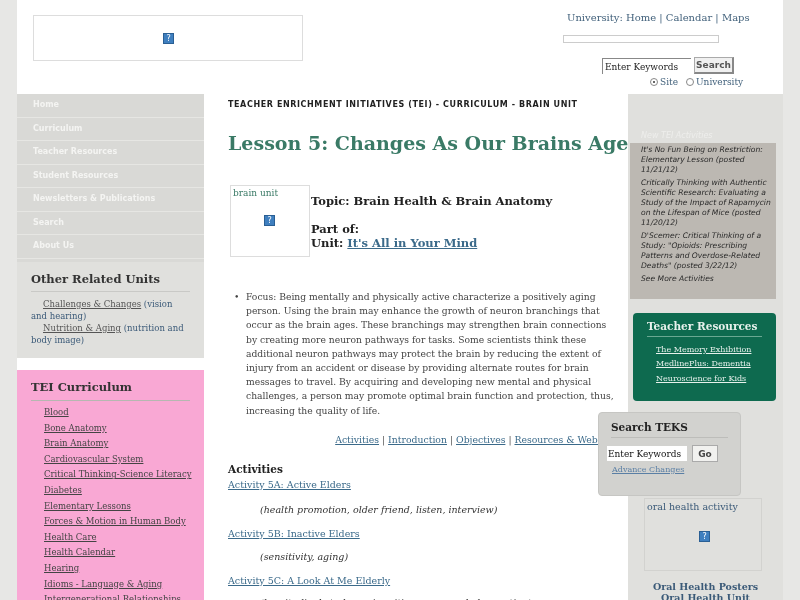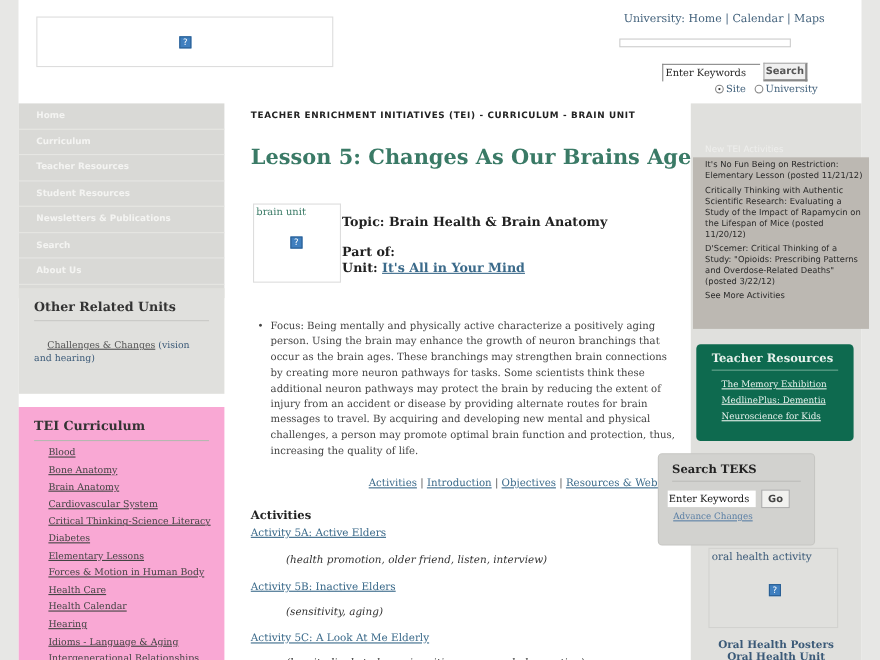--- a/index.html
+++ b/index.html
@@ -17,21 +17,21 @@
   .search-btn { position: absolute; left: 694px; top: 57px; width: 40px; height: 17px; font-size: 9px; font-weight: bold; font-family: "DejaVu Sans", sans-serif; color: #555; background: #f0f0f0; border: 1px solid #aaa; border-right: 2px solid #888; border-bottom: 2px solid #888; }
   .radio-row { position: absolute; left: 650px; top: 77px; font-size: 9px; color: #43627c; display: flex; gap: 8px; white-space: nowrap; }
   .radio { display: inline-block; width: 8px; height: 8px; border-radius: 50%; border: 1px solid #888; margin-right: 2px; vertical-align: -1px; position: relative; }
   .radio.on::after { content: ""; position: absolute; left: 2px; top: 2px; width: 2px; height: 2px; background: #333; border-radius: 50%; }
 
   
   .leftnav { position: absolute; left: 17px; top: 94px; width: 187px; background: #d9d9d6; }
   .leftnav .item { height: 23.5px; border-bottom: 1px solid #e6e6e3; padding-left: 16px; font-family: "DejaVu Sans", sans-serif; font-size: 8px; color: #f4f4f2; line-height: 22px; font-weight: bold; }
   .leftnav .spacer { height: 12px; }
   .related { position: absolute; left: 17px; top: 262px; width: 187px; height: 96px; background: #e0e0dd; padding: 10px 14px; }
-  .related h3 { font-size: 11.5px; font-weight: bold; color: #333; padding-bottom: 5px; border-bottom: 1px solid #c9c9c6; margin-bottom: 16px; }
+  .related h3 { font-size: 11.5px; font-weight: bold; color: #333; padding-bottom: 5px; border-bottom: 1px solid #c9c9c6; margin-bottom: 6px; }
   .related p { font-size: 8.5px; line-height: 12px; color: #3b5a78; text-indent: 12px; }
   .related p a { color: #555; }
   .curr { position: absolute; left: 17px; top: 370px; width: 187px; height: 297px; background: #f9a8d4; padding: 10px 14px; }
   .curr h3 { font-size: 11.5px; font-weight: bold; color: #333; padding-bottom: 6px; border-bottom: 1px solid #b6b7b1; margin-bottom: 4px; }
   .curr ul { list-style: none; padding-left: 13px; }
   .curr li { font-size: 8.5px; line-height: 15.6px; white-space: nowrap; }
   .curr li a { color: #444; }
 
   
   .main { position: absolute; left: 212px; top: 94px; width: 412px; height: 506px; background: #fff; }
@@ -46,21 +46,21 @@
   .focus .bullet { position: absolute; left: -12px; top: 0; }
   .subnav { position: absolute; left: 0; width: 412px; top: 340px; text-align: right; font-size: 9.3px; color: #555; }
   .subnav a { color: #3b6a8a; }
   .act-h { position: absolute; left: 16px; top: 369px; font-size: 10.5px; font-weight: bold; color: #222; }
   .act { position: absolute; left: 16px; font-size: 9.5px; }
   .act a { color: #3b6a8a; }
   .act-desc { position: absolute; left: 48px; font-size: 9.5px; font-style: italic; color: #333; }
 
   
   .rightcol { position: absolute; left: 628px; top: 94px; width: 155px; height: 506px; background: #e0e0dd; }
-  .tei-box { position: absolute; left: 630px; top: 128px; width: 160px; height: 171px; }
+  .tei-box { position: absolute; left: 630px; top: 128px; width: 146px; height: 171px; font-style: italic; }
   .tei-head { height: 15px; font-family: "DejaVu Sans", sans-serif; font-size: 8px; color: #eeeeec; padding-left: 11px; line-height: 15px; }
   .tei-body { background: #bcb8b2; padding: 2px 4px 4px 11px; height: 156px; }
   .tei-body p { font-family: "DejaVu Sans", sans-serif; font-size: 7.6px; line-height: 10px; color: #2a2a2a; margin-bottom: 3px; }
   .tr-box { position: absolute; left: 633px; top: 313px; width: 143px; height: 88px; background: #0e6a4f; border-radius: 4px; padding: 7px 14px; }
   .tr-box h3 { font-size: 10.5px; font-weight: bold; color: #e7f1ec; padding-bottom: 4px; border-bottom: 1px solid #6aa892; margin-bottom: 6px; }
   .tr-box li { list-style: none; font-size: 8px; line-height: 14.4px; padding-left: 9px; }
   .tr-box li a { color: #e7f1ec; }
   .teks-box { position: absolute; left: 598px; top: 412px; width: 143px; height: 84px; background: #d2d2cf; border: 1px solid #c6c6c3; border-radius: 4px; padding: 8px 12px; }
   .teks-box h3 { font-size: 10.5px; font-weight: bold; color: #222; padding-bottom: 4px; border-bottom: 1px solid #bdbdba; margin-bottom: 5px; }
   .teks-input { position: absolute; left: 8px; top: 33px; width: 80px; height: 15px; font-size: 9px; border: none; background: #fff; padding: 0 1px; font-family: "DejaVu Serif", serif; color: #111; }
@@ -104,20 +104,21 @@
   <div class="item">Student Resources</div>
   <div class="item">Newsletters &amp; Publications</div>
   <div class="item">Search</div>
   <div class="item">About Us</div>
   <div class="spacer"></div>
 </div>
 
 <div class="related">
   <h3>Other Related Units</h3>
   <p><a href="#">Challenges &amp; Changes</a><span> (vision and hearing)</span></p>
+  <p><a href="#">Nutrition &amp; Aging</a><span> (nutrition and body image)</span></p>
 </div>
 
 <div class="curr">
   <h3>TEI Curriculum</h3>
   <ul>
     <li><a href="#">Blood</a></li>
     <li><a href="#">Bone Anatomy</a></li>
     <li><a href="#">Brain Anatomy</a></li>
     <li><a href="#">Cardiovascular System</a></li>
     <li><a href="#">Critical Thinking-Science Literacy</a></li>

